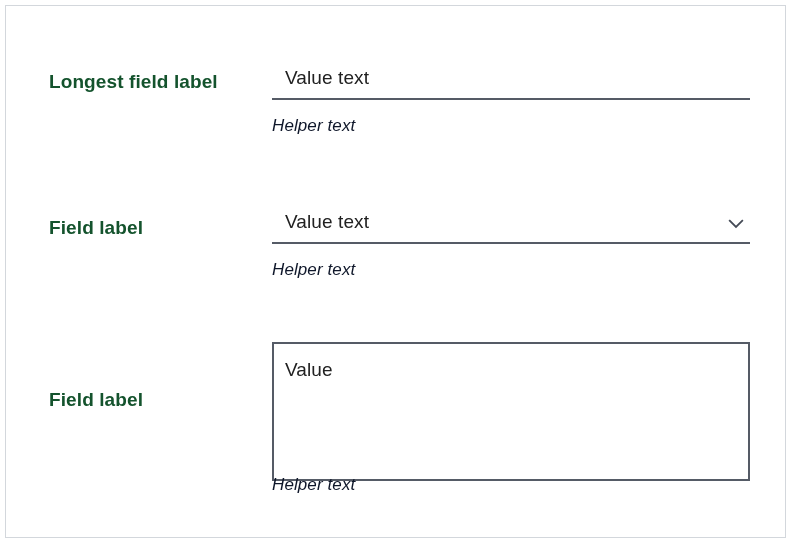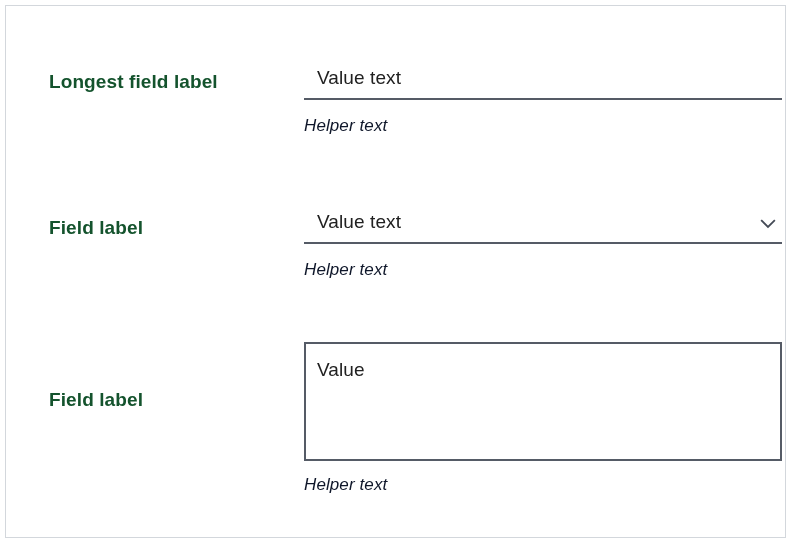--- a/index.html
+++ b/index.html
@@ -49,21 +49,20 @@
     font-weight: 600;
     letter-spacing: 0.1px;
     line-height: 24px;
     white-space: nowrap;
   }
 
   .control-col {
     position: absolute;
     left: 266px;
     width: 478px;
-    margin-left: 32px;
   }
 
   .value-text {
     color: #212121;
     font-size: 19px;
     font-weight: 400;
     line-height: 26px;
     letter-spacing: 0.1px;
   }
 
@@ -94,21 +93,21 @@
     color: #0f172a;
     font-size: 17px;
     font-style: italic;
     font-weight: 400;
     line-height: 22px;
     letter-spacing: 0.1px;
   }
 
   .textarea-box {
     position: relative;
-    height: 119px;
+    height: 139px;
     border: 2px solid #555b66;
     box-sizing: border-box;
     background: #ffffff;
   }
   .textarea-box .value-text {
     position: absolute;
     left: 11px;
     top: 13px;
   }
 

